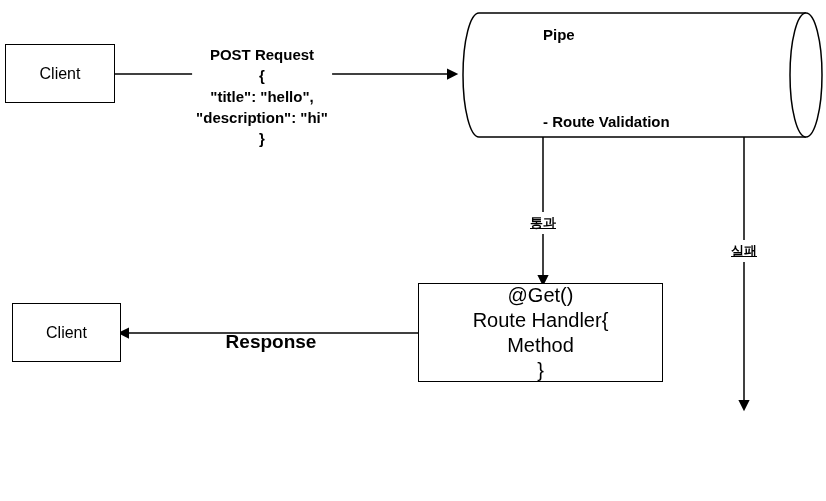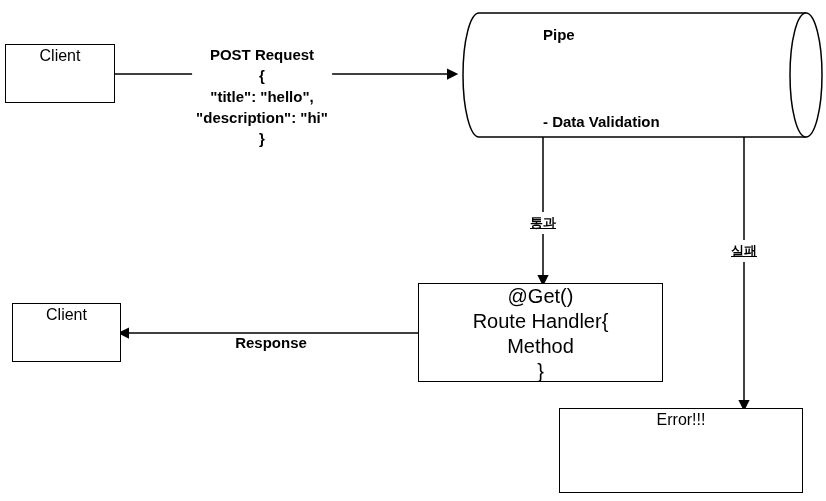--- a/index.html
+++ b/index.html
@@ -20,21 +20,21 @@
     position: absolute;
     left: 0; top: 0;
     width: 826px;
     height: 501px;
   }
   .node-box {
     position: absolute;
     border: 1.5px solid #000000;
     background: #ffffff;
     display: flex;
-    align-items: flex-start;
+    align-items: center;
     justify-content: center;
     box-sizing: border-box;
     text-align: center;
   }
   .node-label {
     font-size: 16px;
     line-height: 21px;
     white-space: pre-line;
   }
   .rh-label {
@@ -55,21 +55,21 @@
     font-size: 15px;
     line-height: 21px;
     padding: 0 4px;
   }
   .kr-label {
     font-size: 13px;
     padding: 2px 5px;
     text-decoration: underline;
   }
   .response-label {
-    font-size: 15px;
+    font-size: 19px;
     background: transparent;
   }
   .pipe-text {
     position: absolute;
     transform: translateY(-50%);
     font-weight: bold;
     font-size: 15px;
     white-space: nowrap;
   }
 </style>
@@ -101,35 +101,32 @@
     <span class="node-label">Client</span>
   </div>
 
   <div class="edge-label post-label" style="left:262px; top:73px;">POST Request
 {
 "title": "hello",
 "description": "hi"
 }</div>
 
   <div class="pipe-text" style="left:543px; top:34px;">Pipe</div>
-  <div class="pipe-text" style="left:543px; top:121px;">- Data Validation</div>
+  <div class="pipe-text" style="left:543px; top:121px;">- Route Validation</div>
 
   <div class="edge-label kr-label" style="left:543px; top:200px;">통과</div>
   <div class="edge-label kr-label" style="left:744px; top:228px;">실패</div>
 
   <div class="node-box" style="left:418px; top:283px; width:245px; height:99px;">
     <span class="rh-label">@Get()
 Route Handler{
 Method
 }</span>
   </div>
 
   <div class="edge-label response-label" style="left:271px; top:319px;">Response</div>
 
   <div class="node-box" style="left:12px; top:303px; width:109px; height:59px;">
     <span class="node-label">Client</span>
   </div>
 
-  <div class="node-box" style="left:559px; top:408px; width:244px; height:85px;">
-    <span class="node-label">Error!!!</span>
-  </div>
 
 </div>
 
 </body></html>

